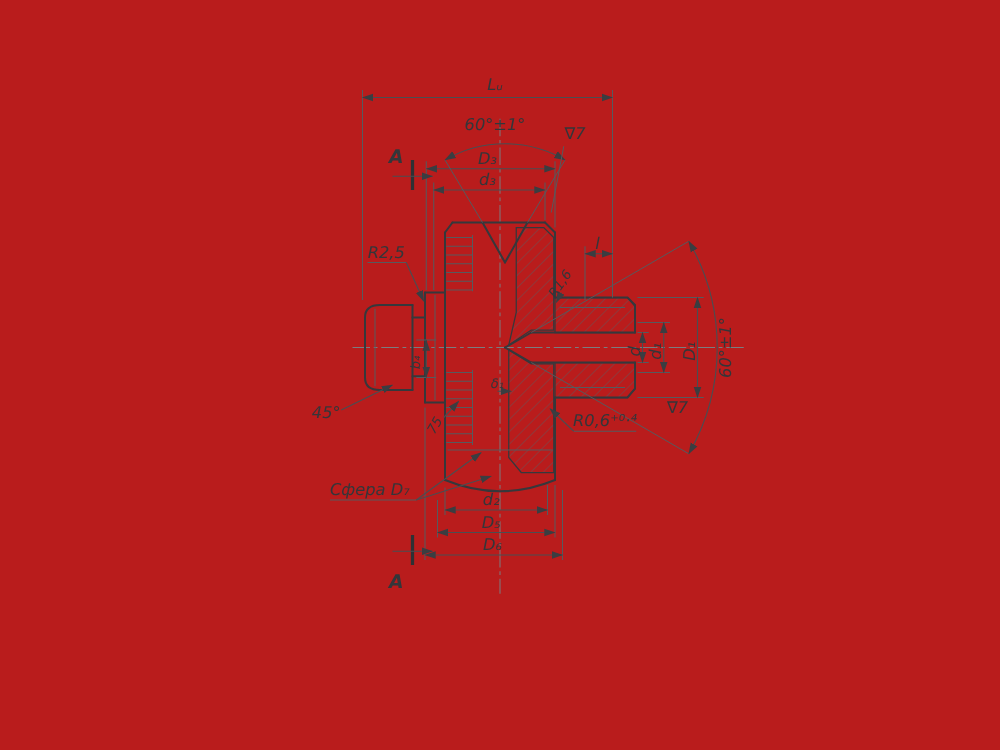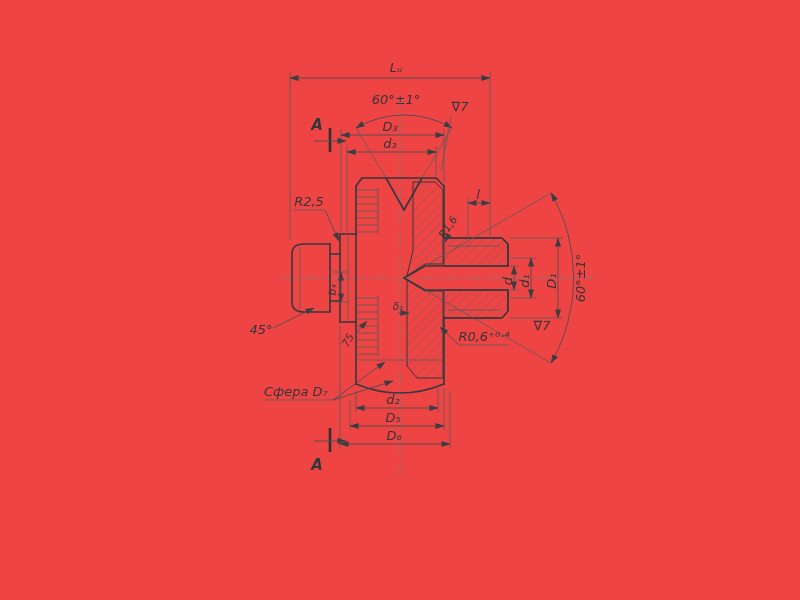--- a/index.html
+++ b/index.html
@@ -1,16 +1,16 @@
 <!DOCTYPE html>
 <html><head>
 <meta charset="utf-8">
 <style>
   html,body{margin:0;padding:0;background:#ffffff;}
-  .stage{position:relative;width:800px;height:600px;background:#ef4444;overflow:hidden;
+  .stage{position:relative;width:800px;height:600px;background:#b91c1c;overflow:hidden;
          font-family:"DejaVu Sans",sans-serif;}
   svg{display:block;}
   .lbl{font-family:"DejaVu Sans",sans-serif;font-style:italic;fill:#33363a;font-size:13px;}
   .lbl-sm{font-size:10.5px;}
   .lbl-lg{font-size:15px;font-weight:bold;}
   .outline{stroke:#35383c;stroke-width:1.6;fill:none;stroke-linecap:round;}
   .thin{stroke:#565a5e;stroke-width:0.8;fill:none;}
   .dim{stroke:#4a4e52;stroke-width:0.9;fill:none;}
   .center{stroke:#7a7d80;stroke-width:0.8;fill:none;stroke-dasharray:14 3 3 3;}
   .thick{stroke:#2e3134;stroke-width:2.6;fill:none;}

